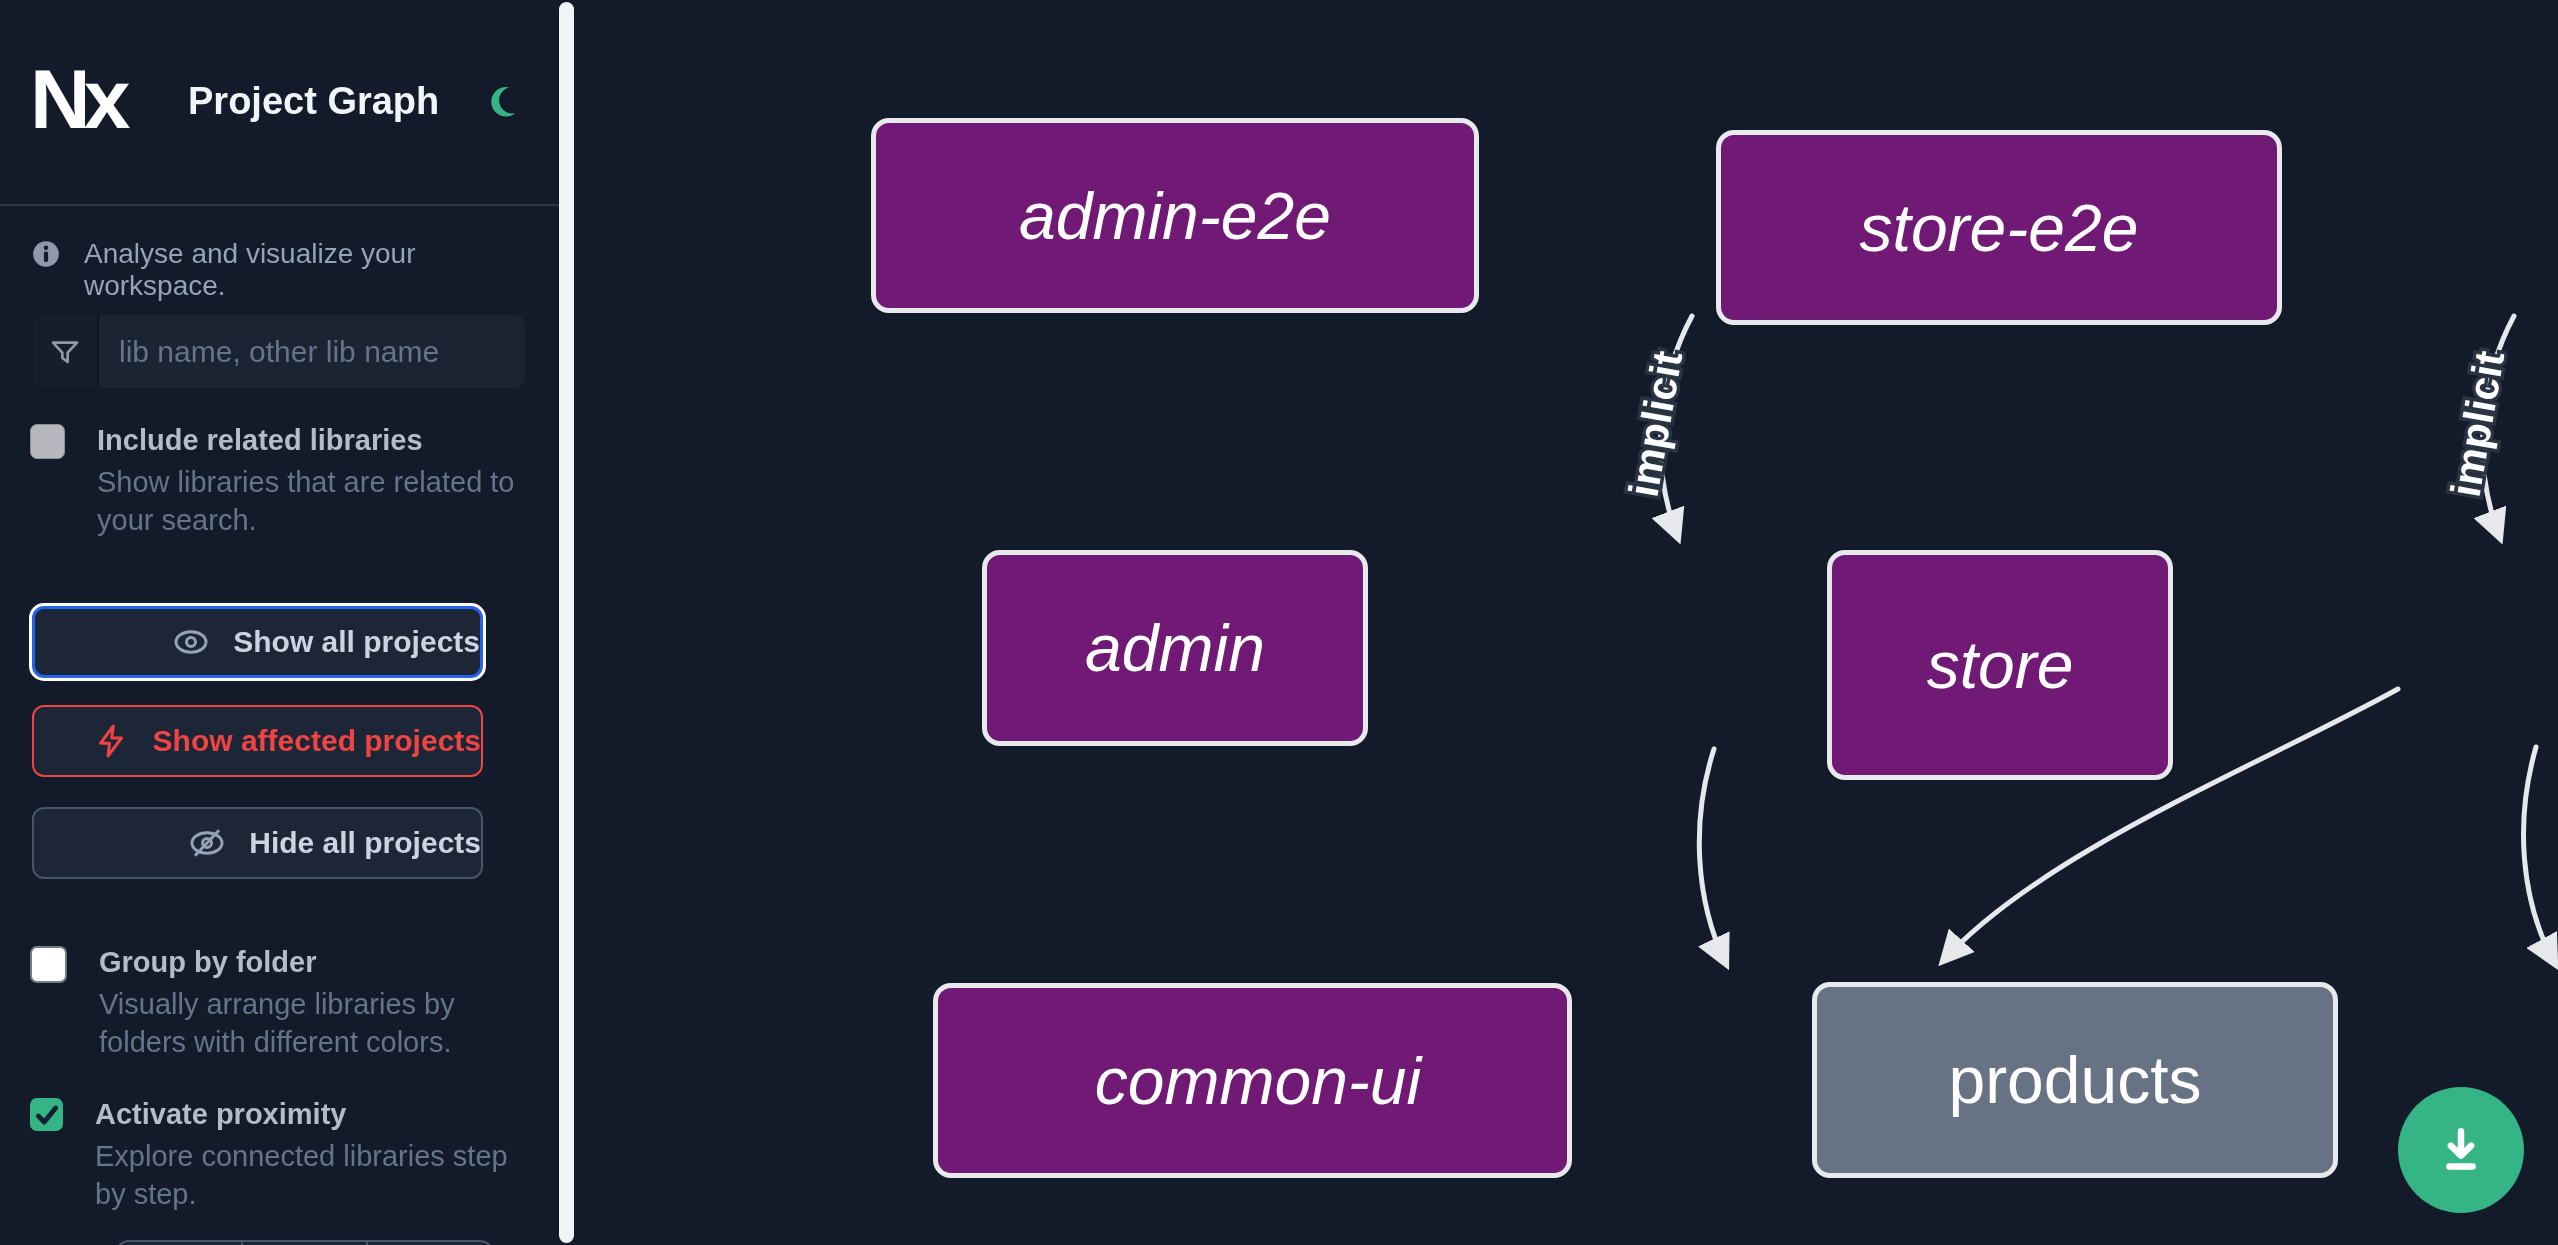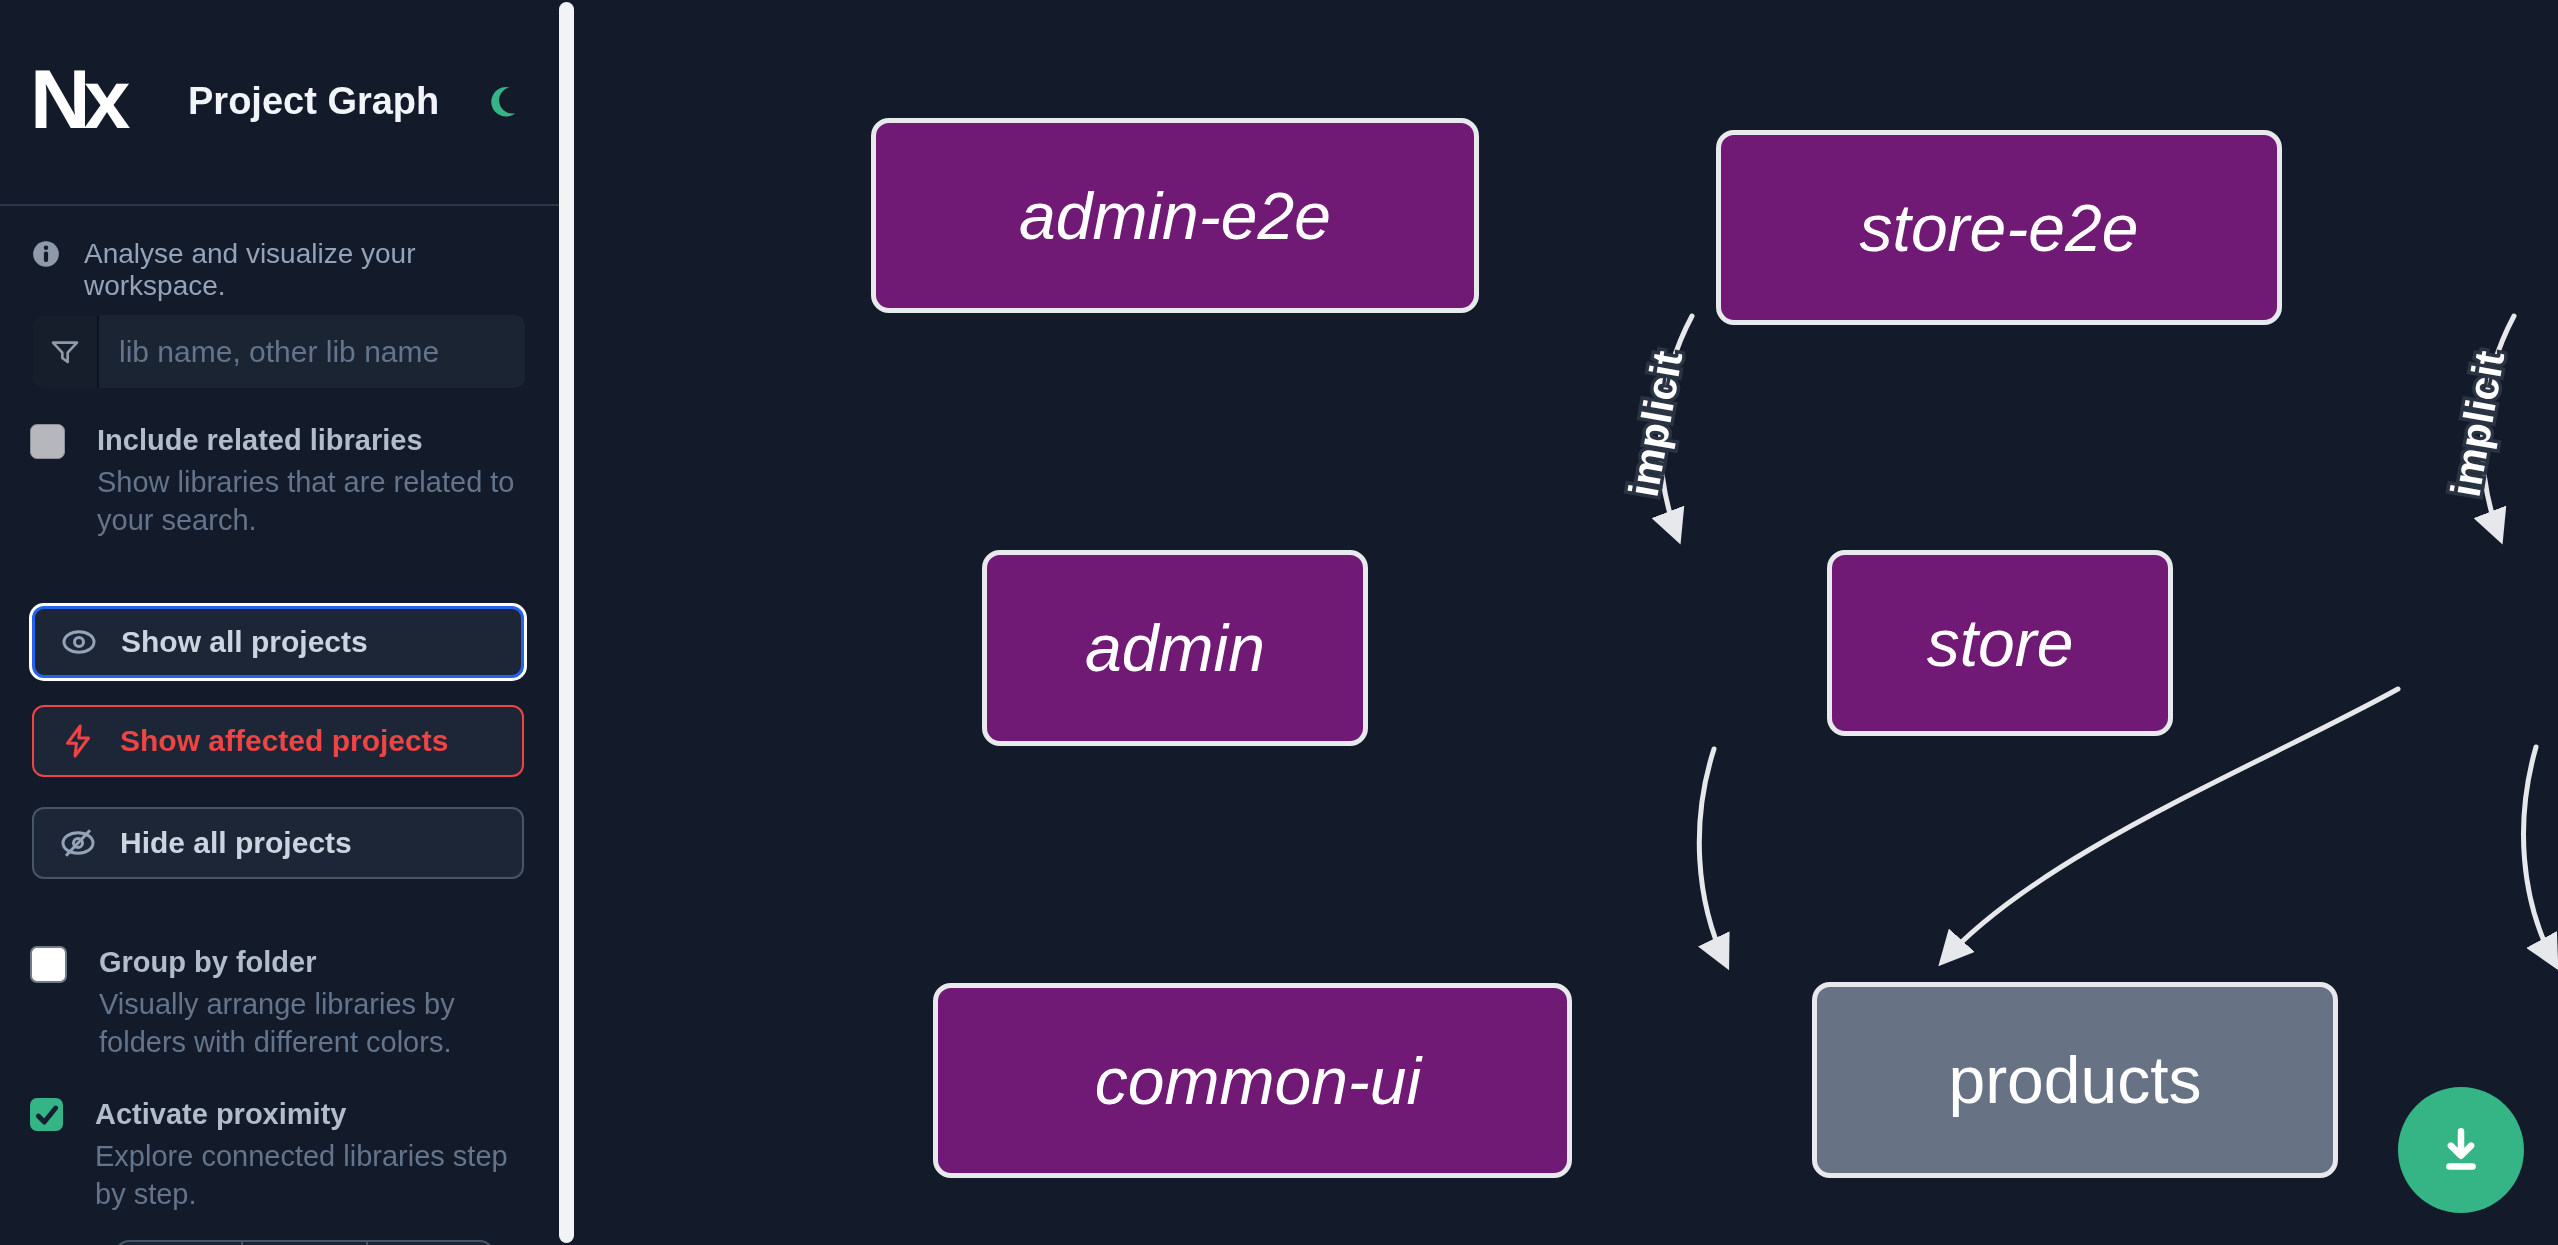--- a/index.html
+++ b/index.html
@@ -22,22 +22,22 @@
           font-size:30px;padding:0 20px;font-family:"Liberation Sans",sans-serif;}
   .search input::placeholder{color:#64748b;}
   .opt-row{position:absolute;left:30px;display:flex;align-items:flex-start;}
   .cbx{width:33px;height:33px;border-radius:7px;flex:0 0 auto;cursor:pointer;}
   .cbx.gray{background:#b5b7bc;border:1px solid #8e9097;}
   .cbx.white{background:#ffffff;border:2px solid #737a88;}
   .cbx.green{background:#35b486;display:flex;align-items:center;justify-content:center;}
   .opt-text{margin-left:32px;}
   .opt-label{font-size:29px;font-weight:700;color:#b2bdcc;line-height:33px;}
   .opt-desc{font-size:29px;color:#64748b;line-height:38px;margin-top:6px;width:445px;}
-  .btn{position:absolute;left:32px;width:492px;height:72px;border-radius:12px;background:#1c2636;
-       display:flex;align-items:center;cursor:pointer;box-sizing:border-box;}
+  .btn{position:absolute;left:32px;width:451px;height:72px;border-radius:12px;background:#1c2636;
+       display:flex;align-items:center;cursor:pointer;box-sizing:border-box;justify-content:flex-end;}
   .btn .bicon{margin-left:26px;width:36px;height:36px;}
   .btn .blabel{margin-left:24px;font-size:30px;font-weight:600;color:#cbd5e1;}
   .btn.focus{border:3px solid #2563eb;box-shadow:0 0 0 3px #ffffff;}
   .btn.danger{border:2px solid #ef4444;}
   .btn.danger .blabel{color:#ef4444;}
   .btn.neutral{border:2px solid #475569;}
   .partial-ctl{position:absolute;left:115px;top:1240px;width:375px;height:24px;background:#1b2434;
        border:2px solid #475569;border-radius:14px 14px 0 0;display:flex;}
   .partial-ctl .seg{flex:1;border-right:2px solid #475569;}
   .partial-ctl .seg:last-child{border-right:none;}
@@ -81,21 +81,21 @@
 
     <div class="node affected" style="left:297px;top:118px;width:608px;height:195px;">
       <span>admin-e2e</span>
     </div>
     <div class="node affected" style="left:1142px;top:118px;width:566px;height:195px;margin-top:12px;">
       <span>store-e2e</span>
     </div>
     <div class="node affected" style="left:408px;top:550px;width:386px;height:196px;">
       <span>admin</span>
     </div>
-    <div class="node affected" style="left:1253px;top:550px;width:346px;height:186px;">
+    <div class="node affected" style="left:1253px;top:550px;width:346px;height:230px;">
       <span>store</span>
     </div>
     <div class="node affected" style="left:359px;top:983px;width:639px;height:195px;padding-left:11px;">
       <span>common-ui</span>
     </div>
     <div class="node normal" style="left:1238px;top:982px;width:526px;height:196px;">
       <span>products</span>
     </div>
   </div>
 

